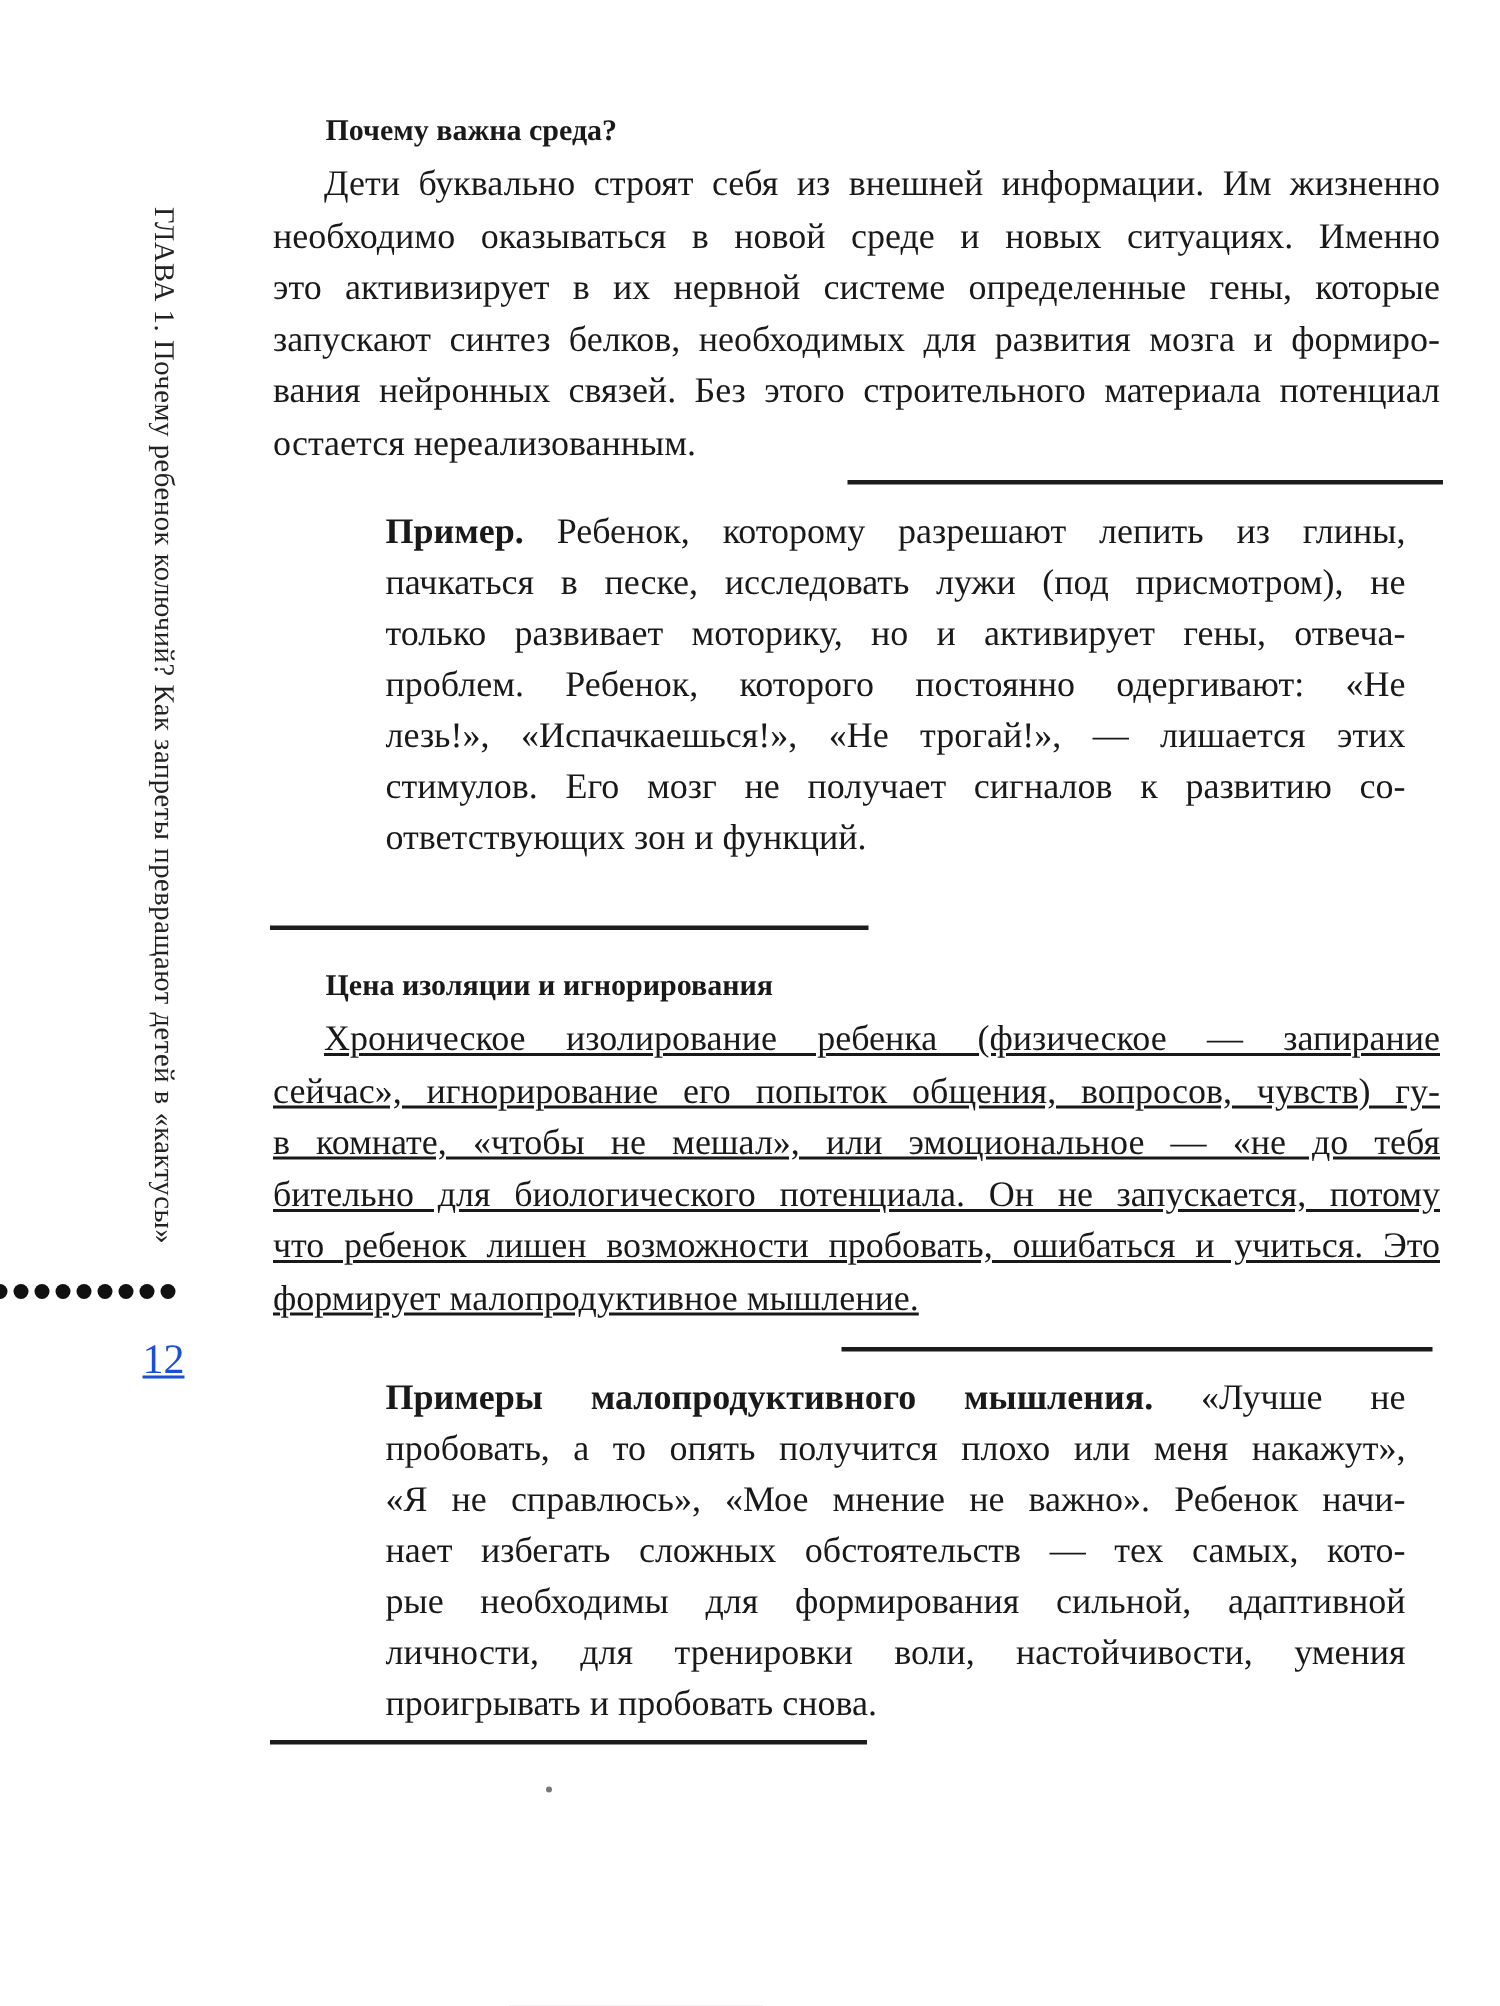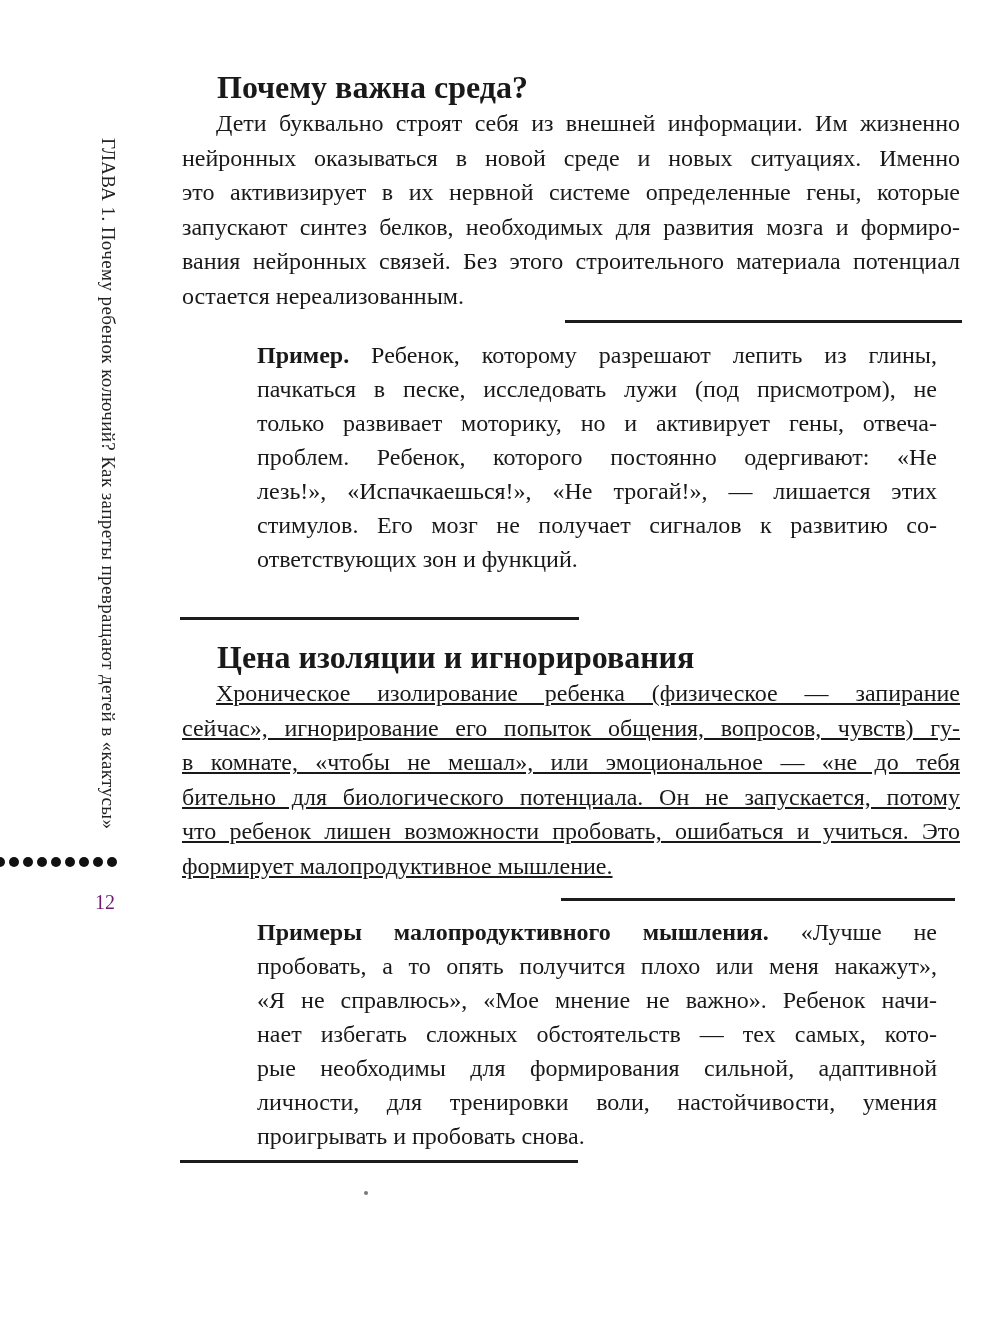--- a/index.html
+++ b/index.html
@@ -41,28 +41,29 @@
     margin-right: 4px;
     border-radius: 50%;
     background: #111;
     vertical-align: middle;
   }
 
   .page-number {
     position: absolute;
     left: 95px;
     top: 891px;
-    font-size: 20px;
-    color: #701a75;
+    font-size: 28px;
+    color: #1d4ed8;
+    text-decoration: underline;
   }
 
   .heading {
     position: absolute;
     font-weight: 700;
-    font-size: 32px;
+    font-size: 20px;
     line-height: 30px;
     white-space: nowrap;
   }
   #heading1 { left: 217px; top: 72px; }
   #heading2 { left: 217px; top: 642px; text-align: center; }
 
   .text-block {
     position: absolute;
     font-size: 24px;
   }
@@ -110,21 +111,21 @@
   <div class="sidebar-title">ГЛАВА 1. Почему ребенок колючий? Как запреты превращают детей в «кактусы»</div>
 
   <div class="dots-row"><span class="dot"></span><span class="dot"></span><span class="dot"></span><span class="dot"></span><span class="dot"></span><span class="dot"></span><span class="dot"></span><span class="dot"></span><span class="dot"></span></div>
 
   <div class="page-number">12</div>
 
   <div class="heading" id="heading1">Почему важна среда?</div>
 
   <div class="text-block body-par first-indent" id="para1">
       <div class="jline">Дети буквально строят себя из внешней информации. Им жизненно</div>
-      <div class="jline">нейронных оказываться в новой среде и новых ситуациях. Именно</div>
+      <div class="jline">необходимо оказываться в новой среде и новых ситуациях. Именно</div>
       <div class="jline">это активизирует в их нервной системе определенные гены, которые</div>
       <div class="jline">запускают синтез белков, необходимых для развития мозга и формиро-</div>
       <div class="jline">вания нейронных связей. Без этого строительного материала потенциал</div>
       <div class="jline">остается нереализованным.</div>
     </div>
 
   <div class="rule" id="rule-example1-top"></div>
 
   <div class="text-block example-block" id="example1">
       <div class="jline"><span class="lead">Пример.</span> Ребенок, которому разрешают лепить из глины,</div>

